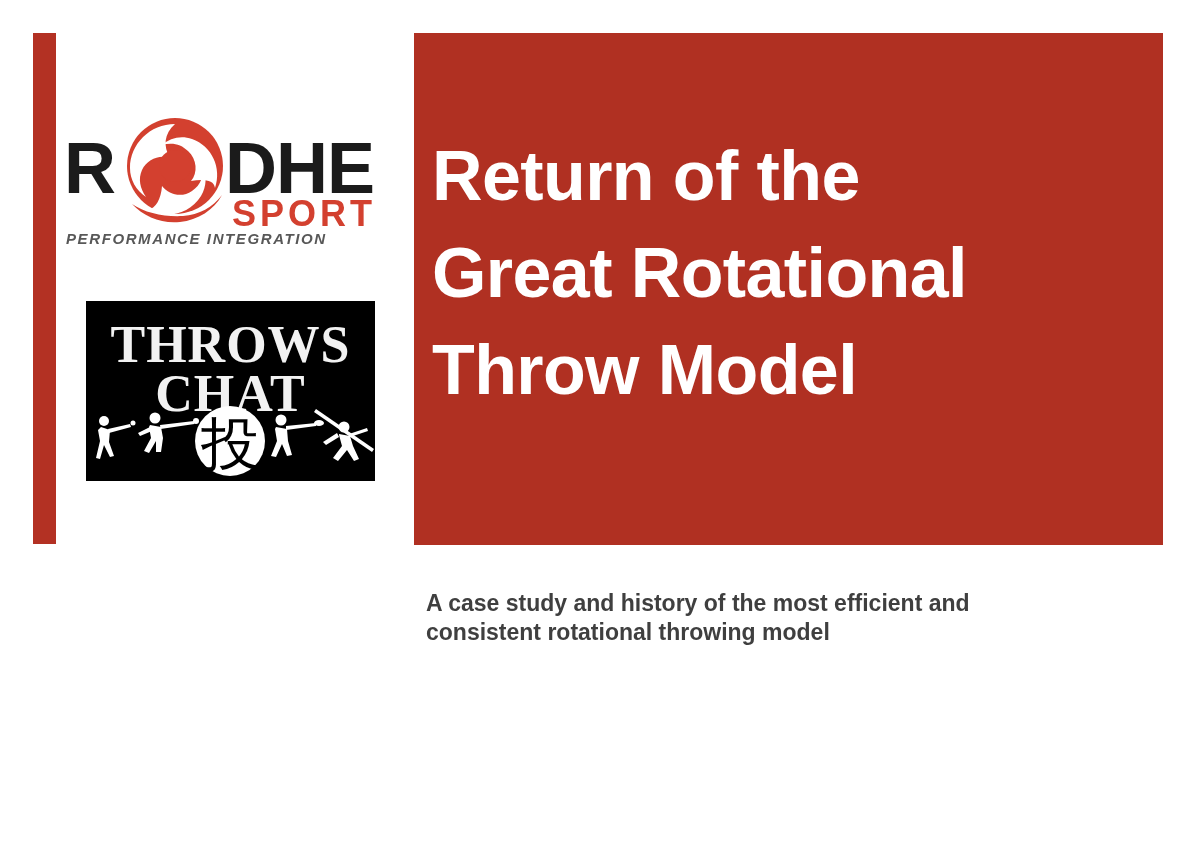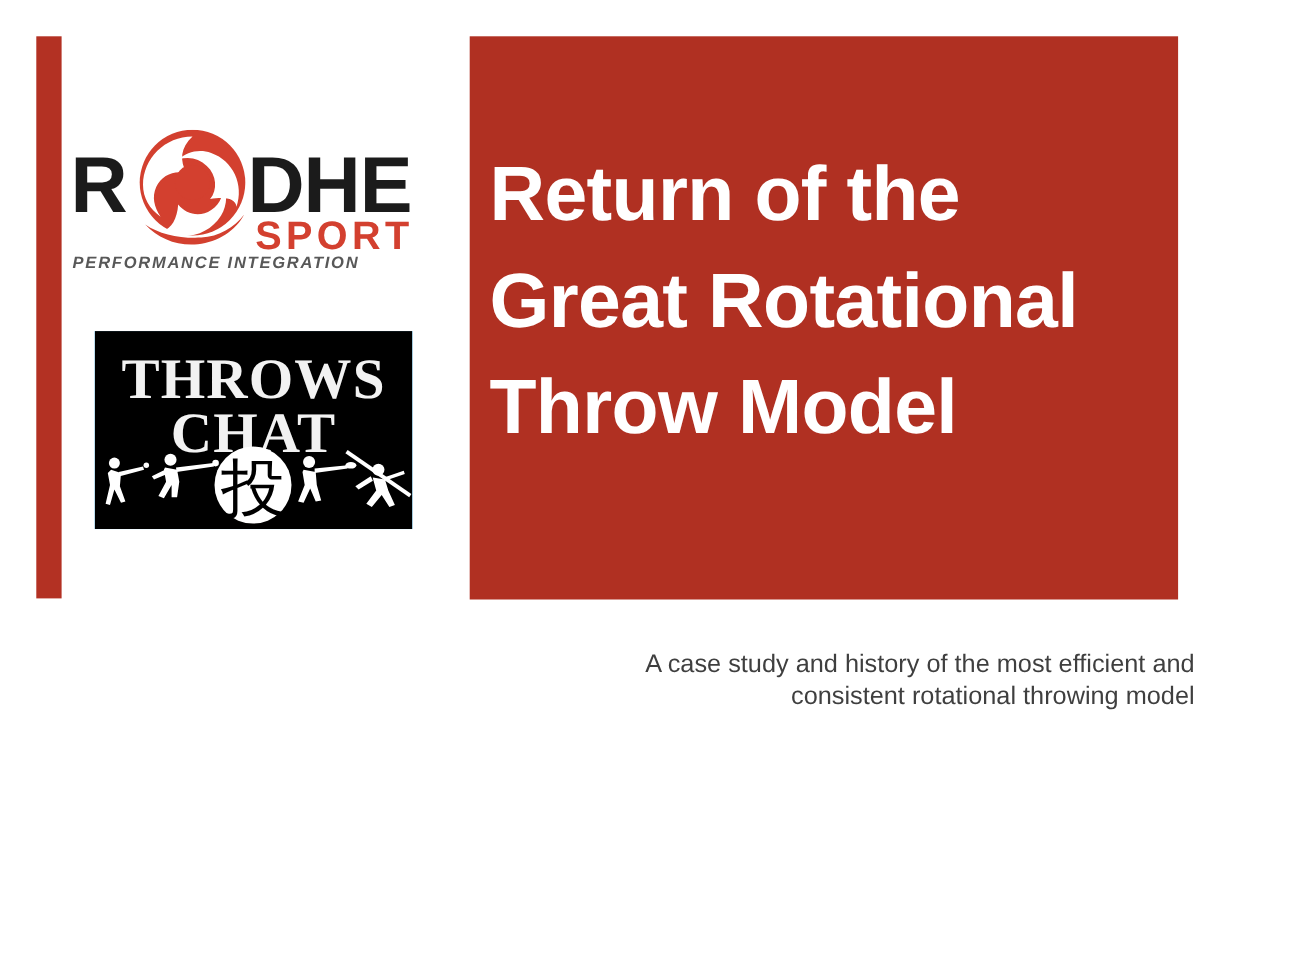--- a/index.html
+++ b/index.html
@@ -22,23 +22,23 @@
     left: 33px;
     top: 33px;
     width: 23px;
     height: 511px;
     background: #b33123;
   }
 
   
   #title-block {
     position: absolute;
-    left: 427px;
+    left: 414px;
     top: 33px;
-    width: 644px;
+    width: 749px;
     height: 512px;
     background: #b03022;
     box-sizing: border-box;
     padding: 95px 0 0 18px;
   }
   #main-title {
     color: #ffffff;
     font-family: "Liberation Sans", sans-serif;
     font-weight: bold;
     font-size: 70px;
@@ -62,27 +62,26 @@
     font-weight: normal;
     font-size: 46px;
     line-height: 55px;
     letter-spacing: -0.3px;
     margin: 0;
     white-space: pre-line;
   }
   #description {
     color: #3f3f3f;
     font-family: "Liberation Sans", sans-serif;
-    font-weight: normal;
+    font-weight: bold;
     font-size: 23px;
     line-height: 29px;
     margin: 21px 0 0 2px;
     white-space: pre-line;
     max-width: 660px;
-    text-align: right;
   }
 
   
   #rodhe-logo {
     position: absolute;
     left: 62px;
     top: 118px;
     width: 345px;
     height: 128px;
   }

